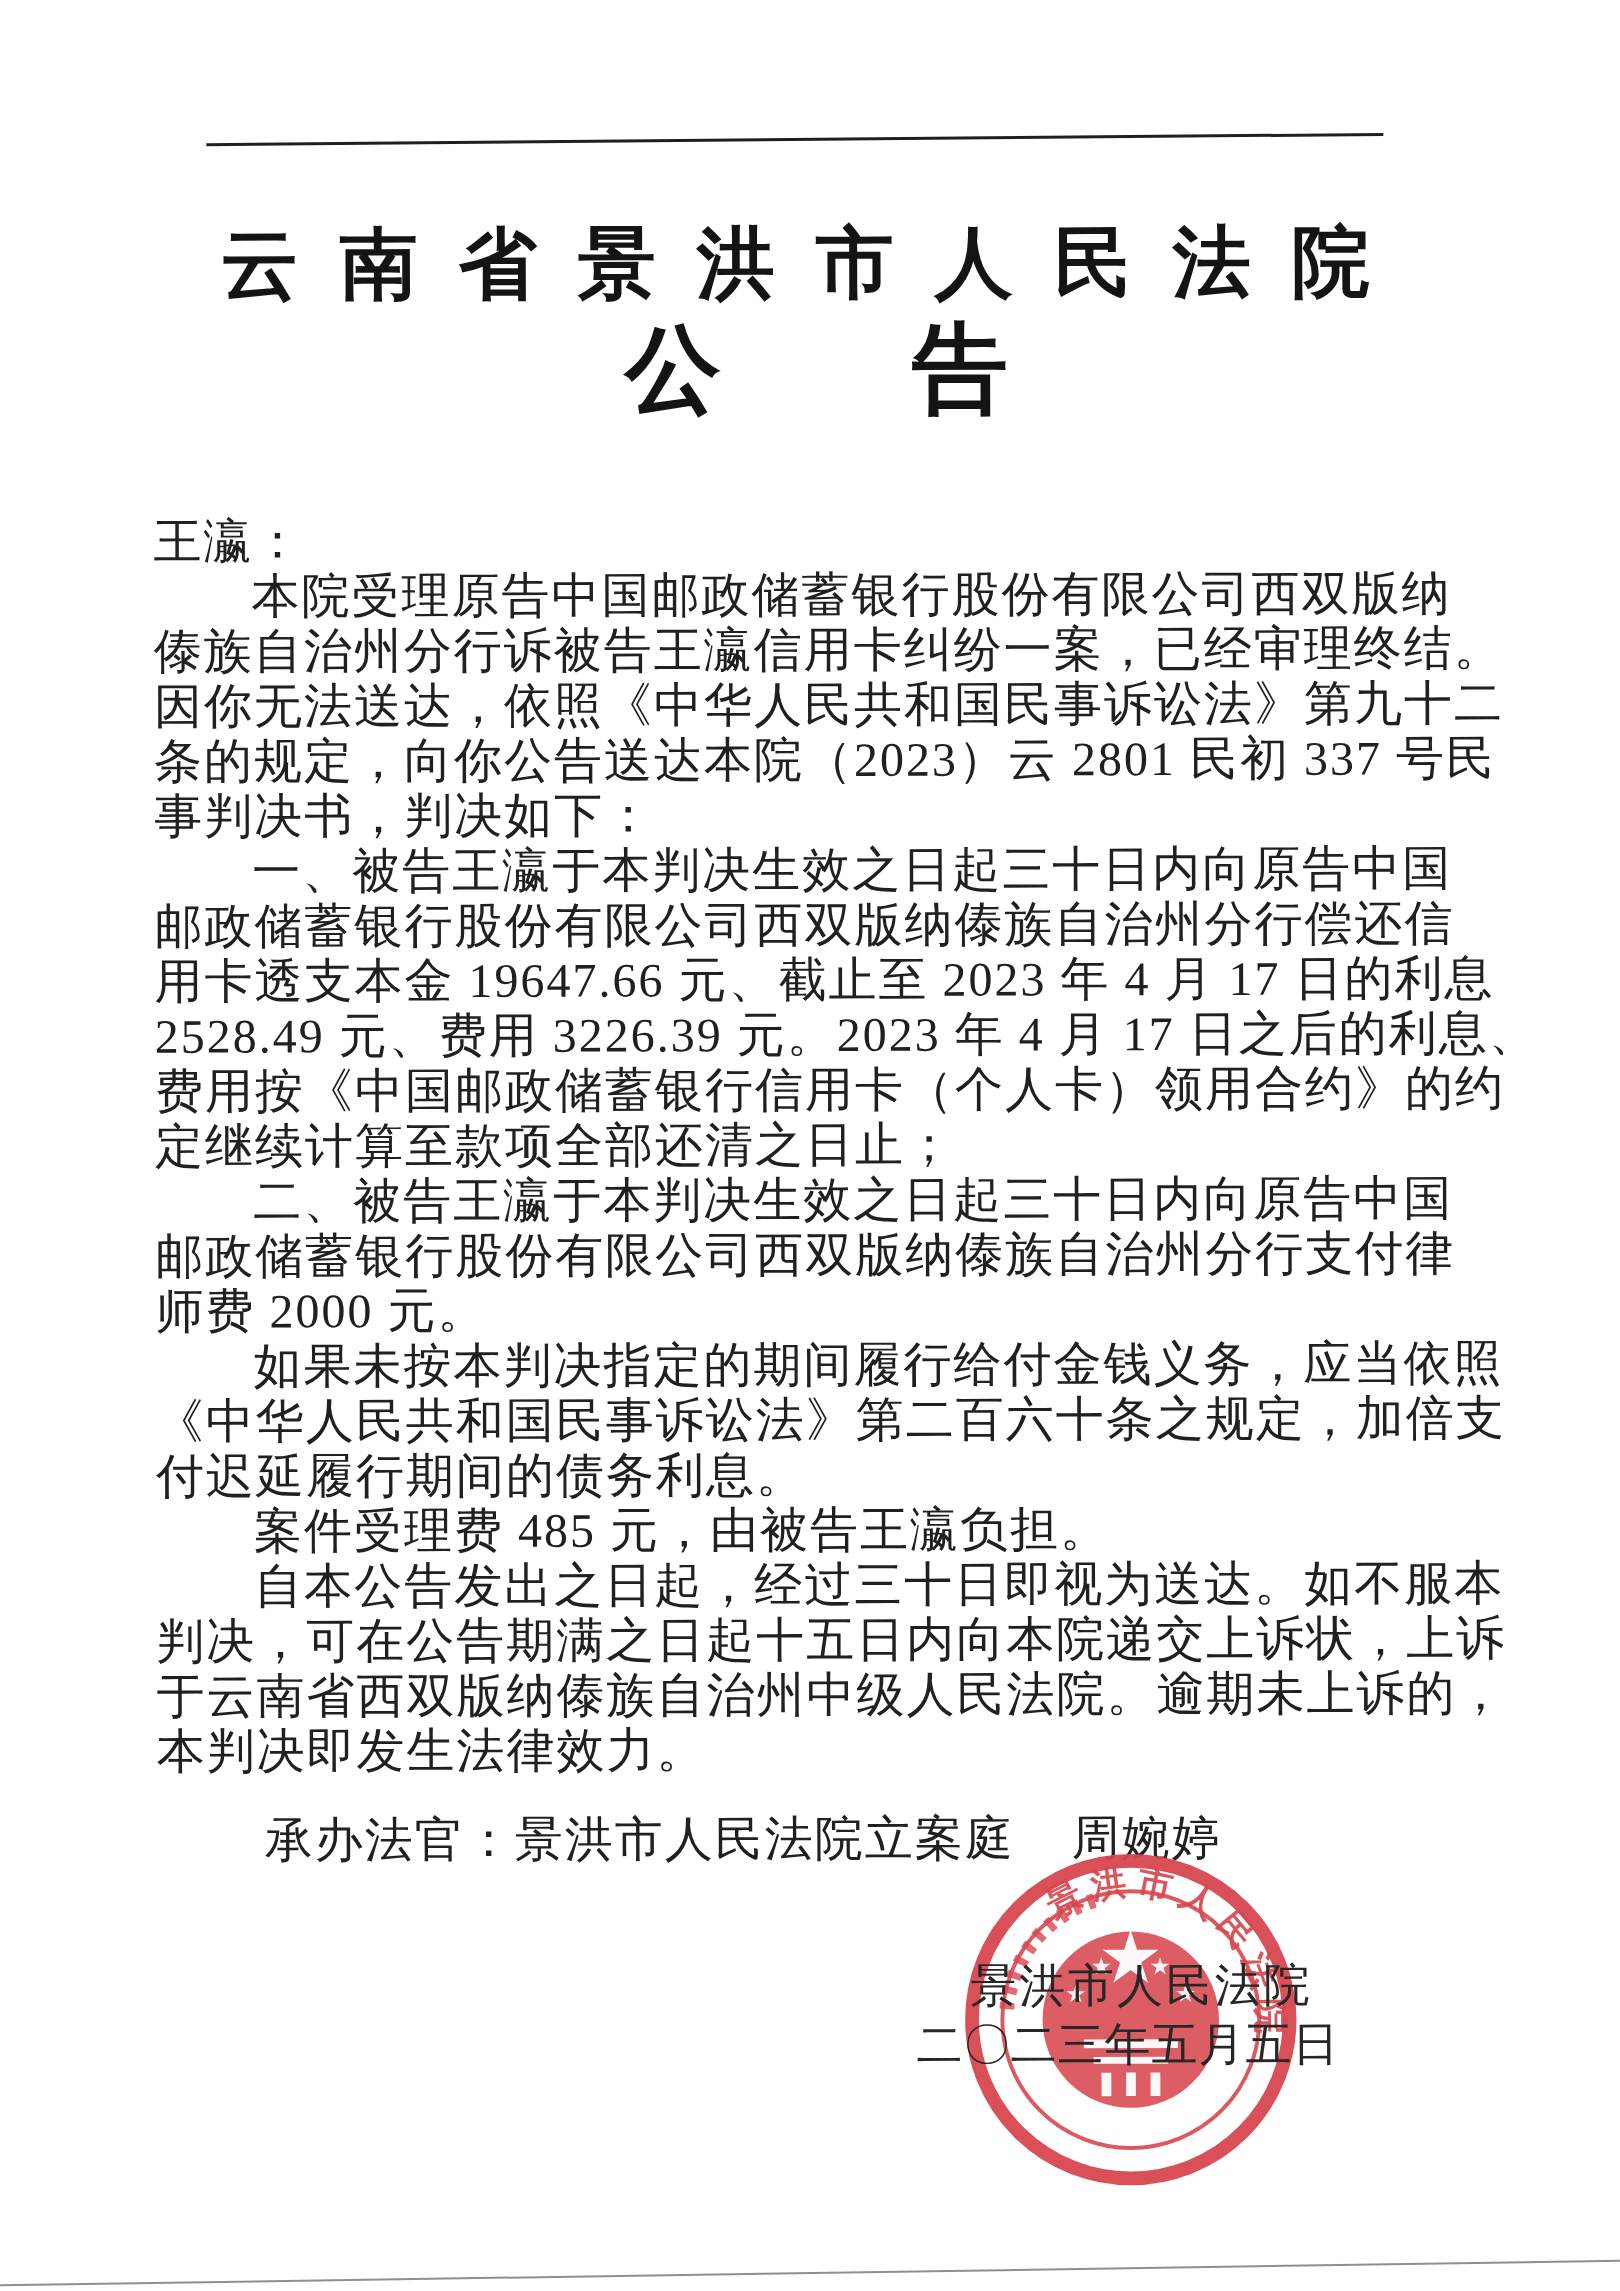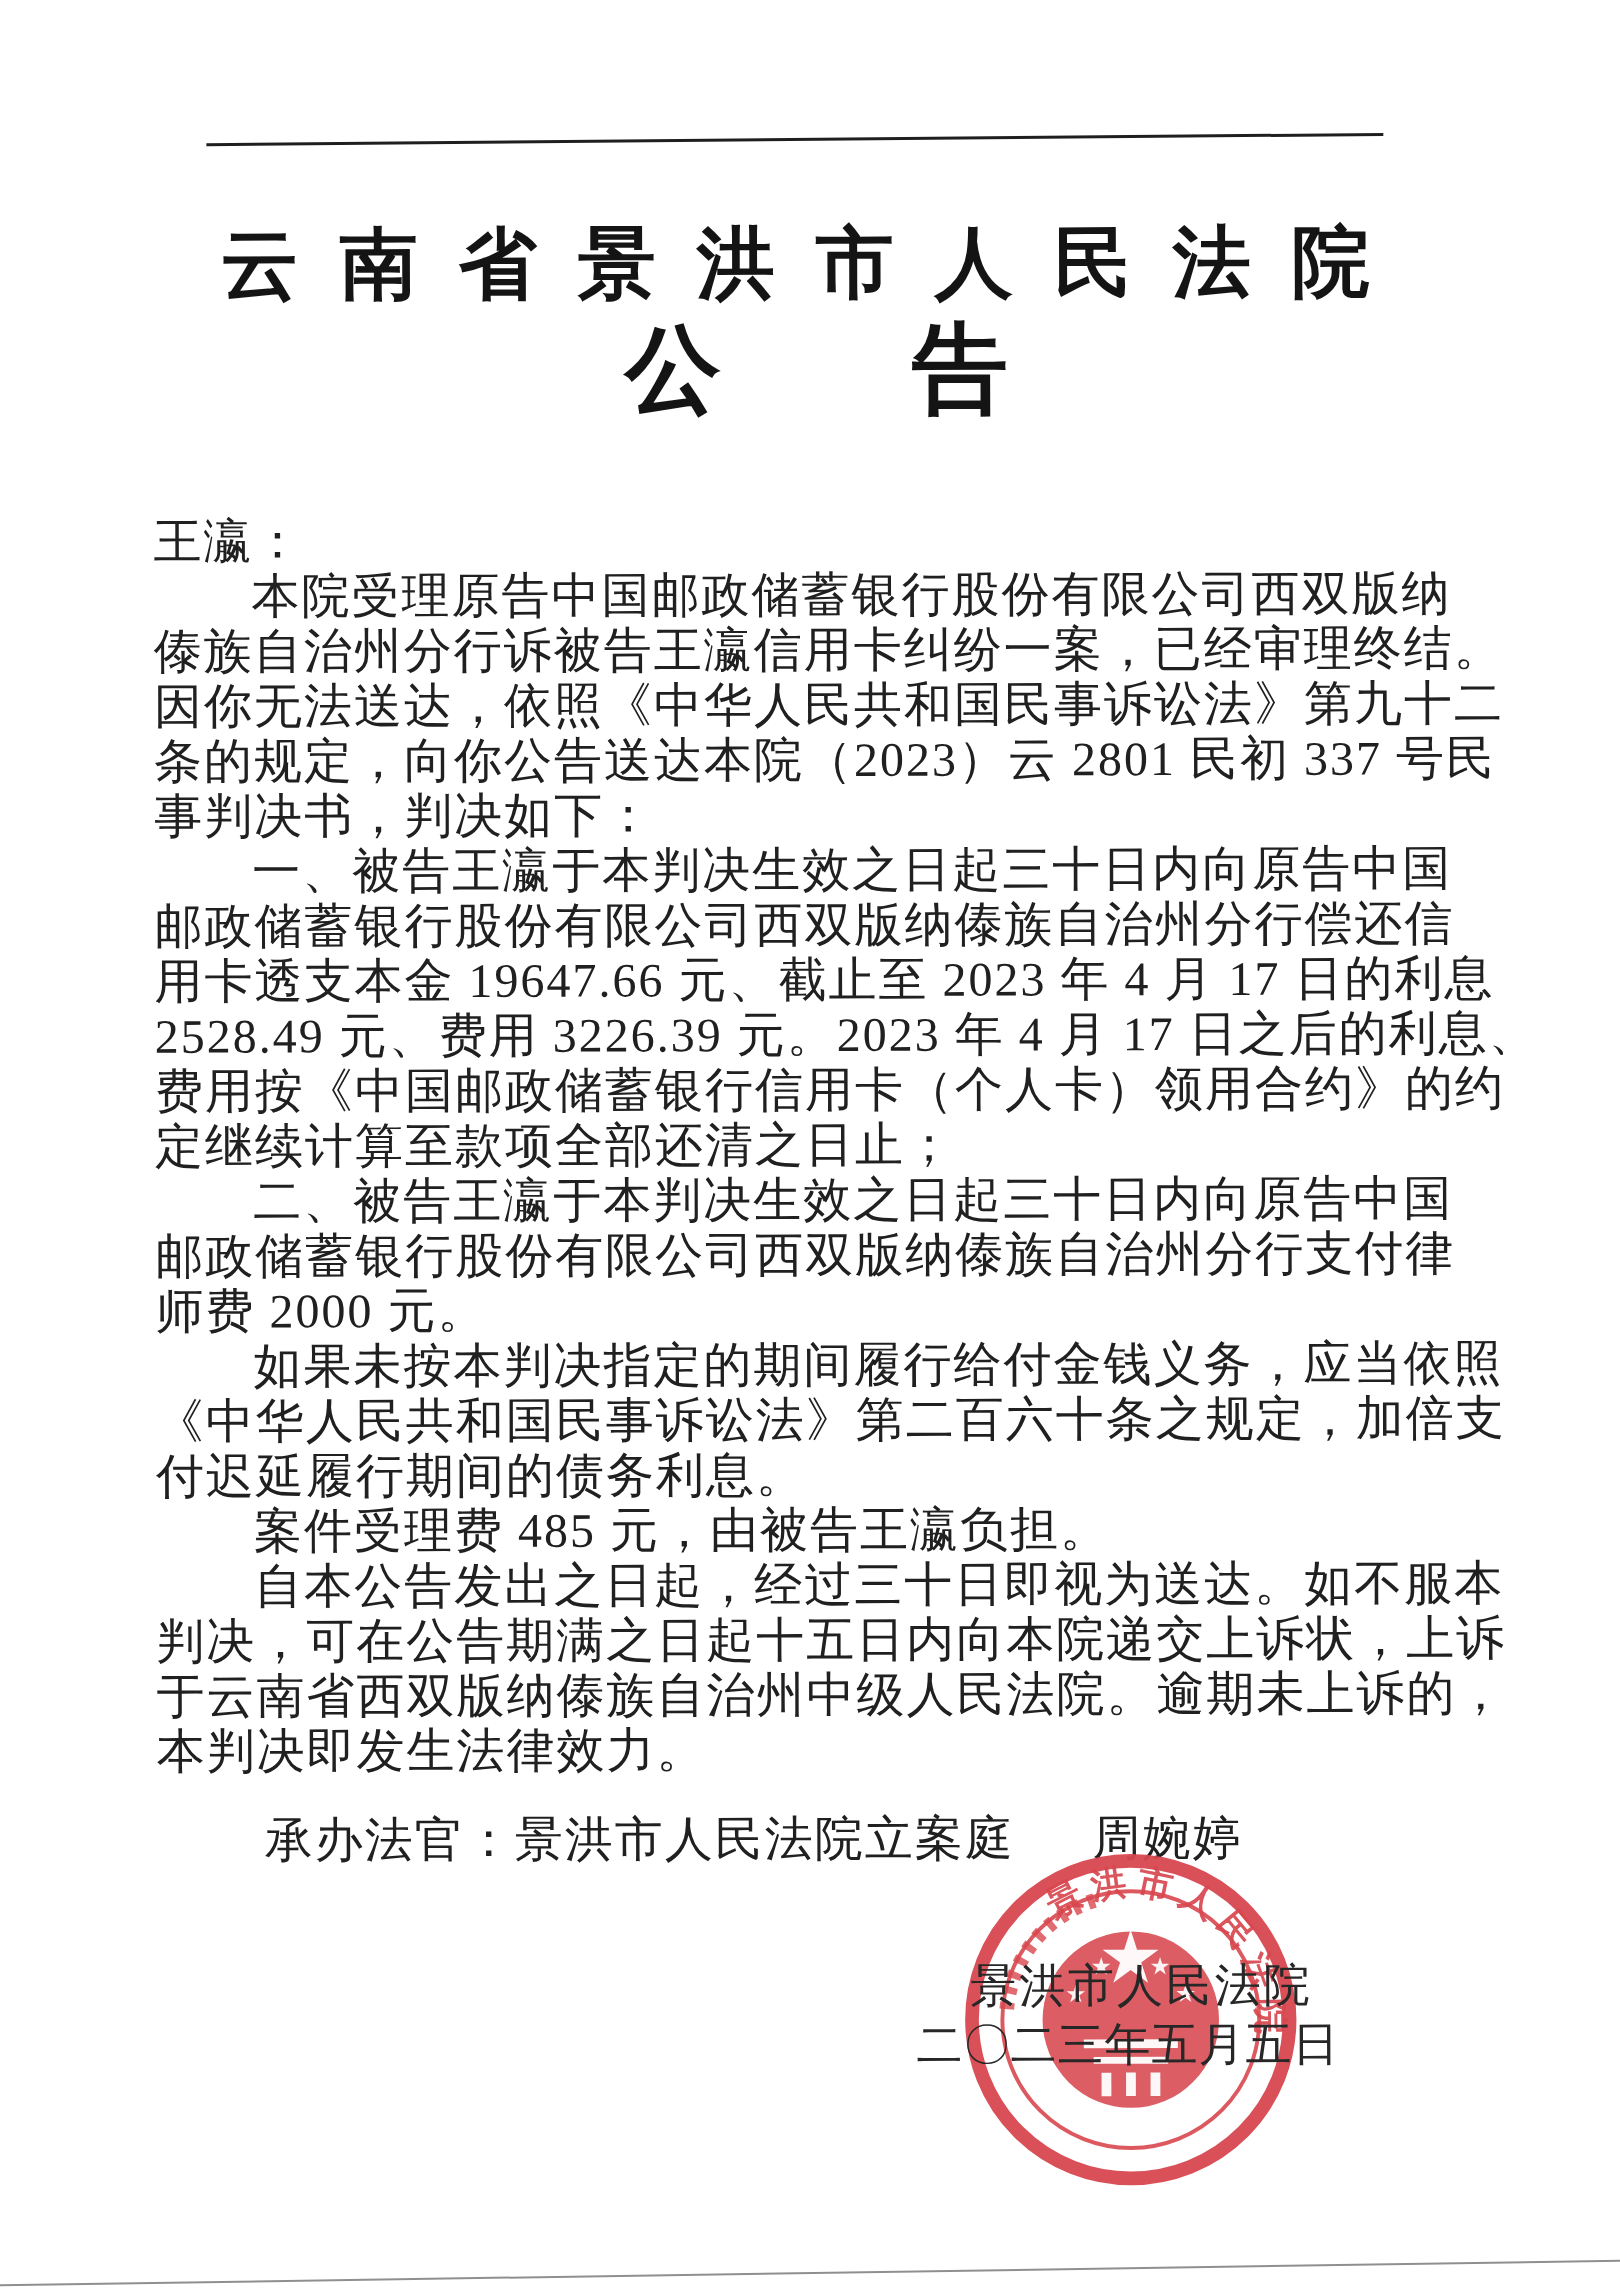--- a/index.html
+++ b/index.html
@@ -39,21 +39,21 @@
     font-size:48px; letter-spacing:2px;
     white-space:nowrap; color:#202020;
   }
   .indent { padding-left:98px; }
 
   .judge-line {
     position:absolute; left:263px; top:1811px;
     font-size:48px; line-height:55px; letter-spacing:2px; white-space:nowrap;
     color:#202020;
   }
-  .judge-name { margin-left:78px; }
+  .judge-name { margin-left:57px; }
 
   .seal { position:absolute; left:956px; top:1848px; width:345px; height:345px; }
 
   .seal-court-name {
     position:absolute; left:968px; top:1956px;
     font-size:46px; letter-spacing:2.9px; white-space:nowrap; color:#272727;
   }
   .seal-date {
     position:absolute; left:914px; top:2015px;
     font-size:46px; letter-spacing:1px; white-space:nowrap; color:#272727;

